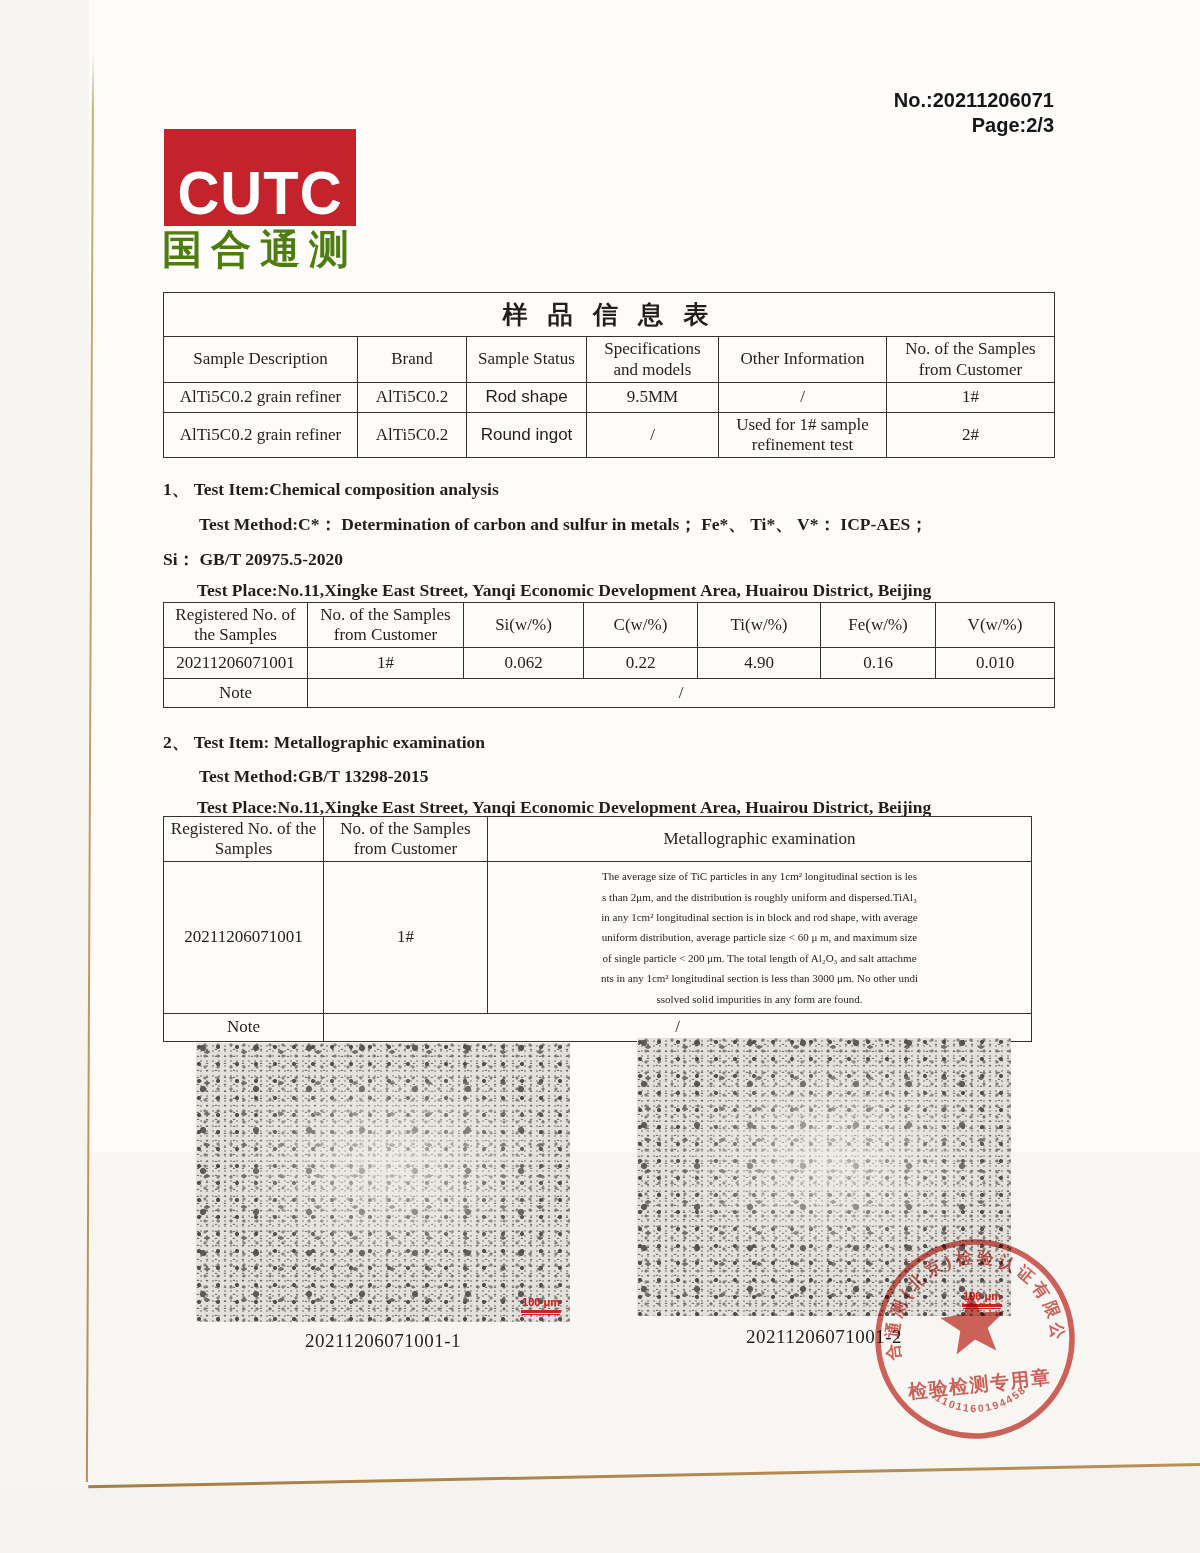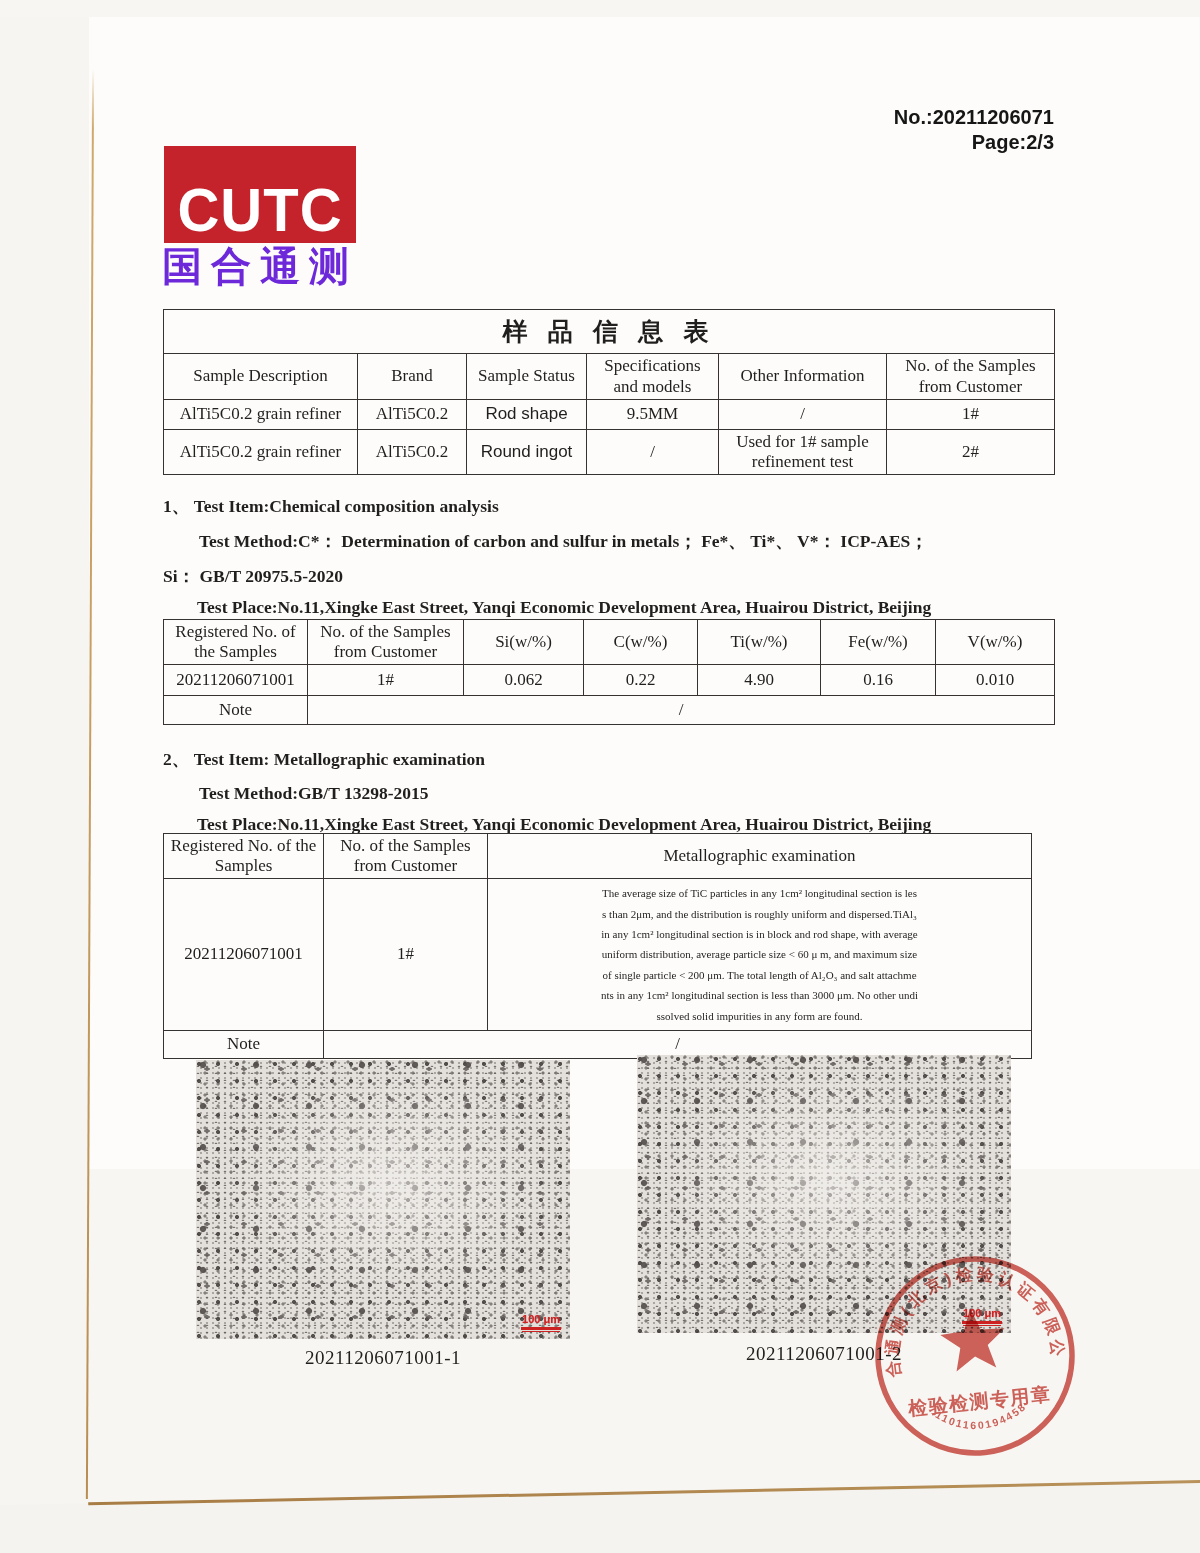--- a/index.html
+++ b/index.html
@@ -4,42 +4,42 @@
 <style>
   * { margin:0; padding:0; box-sizing:border-box; }
   :root{
     --serif:"Liberation Serif","DejaVu Serif","DejaVu Sans",serif;
     --sans:"Liberation Sans","DejaVu Sans",sans-serif;
     --ink:#211f1d;
     --line:#35322f;
   }
   body{ width:1200px; height:1553px; background:#f8f6f3; overflow:hidden; position:relative;
         font-family:var(--serif); color:var(--ink); }
-  .canvas{ position:absolute; left:0; top:17px; width:1200px; height:1152px; background:#fdfcfa; }
+  .canvas{ position:absolute; left:0; top:0; width:1200px; height:1152px; background:#fdfcfa; }
 
   
   .outside-left{ position:absolute; left:0; top:0; width:89px; height:1553px; background:#f7f5f1; }
   .outside-bottom{ position:absolute; left:-30px; top:1464px; width:1290px; height:130px;
         background:#f5f3ef; transform:rotate(-1.15deg); transform-origin:1230px 0; }
   .edge-left{ position:absolute; left:89px; top:52px; width:2px; height:1430px;
         background:linear-gradient(180deg, rgba(216,183,126,0) 0, #d0a96c 60px, #b98e52 100%);
         transform:rotate(0.25deg); }
   .edge-bottom{ position:absolute; left:88px; top:1463px; width:1113px; height:3px;
         background:linear-gradient(90deg,#a87d45,#b8925a); transform:rotate(-1.15deg);
         transform-origin:right center; }
 
   .doc-ids{ position:absolute; right:146px; top:88px; text-align:right;
         font-family:var(--sans); font-weight:600; font-size:20px; line-height:1.25; color:#161616; }
 
   .logo-box{ position:absolute; left:164px; top:129px; width:192px; height:97px;
         background:#c4232b; display:flex; align-items:flex-end; justify-content:center; }
   .logo-box .acronym{ font-family:var(--sans); font-weight:700; font-size:58px; color:#fff;
         letter-spacing:1px; transform:scaleY(1.05); }
   .logo-cn{ position:absolute; left:162px; top:222px; width:200px; font-weight:700;
-        font-size:40px; letter-spacing:9px; color:#6d28d9; font-family:var(--sans); white-space:nowrap; }
+        font-size:40px; letter-spacing:9px; color:#4d7c0f; font-family:var(--sans); white-space:nowrap; }
 
   table.tbl{ position:absolute; border-collapse:collapse; table-layout:fixed; background:transparent; }
   table.tbl td{ border:1.6px solid var(--line); text-align:center; vertical-align:middle;
         font-size:17px; line-height:1.18; padding:2px 4px; color:var(--ink); }
   .t1{ left:163px; top:292px; width:891px; }
   .t1 .title-cell{ font-size:25px; font-weight:700; letter-spacing:7px; height:44px; }
   .t1 .head td{ height:46px; }
   .t1 .r1 td{ height:30px; }
   .t1 .r2 td{ height:42px; }
   .sans{ font-family:var(--sans); font-size:16.5px; }

